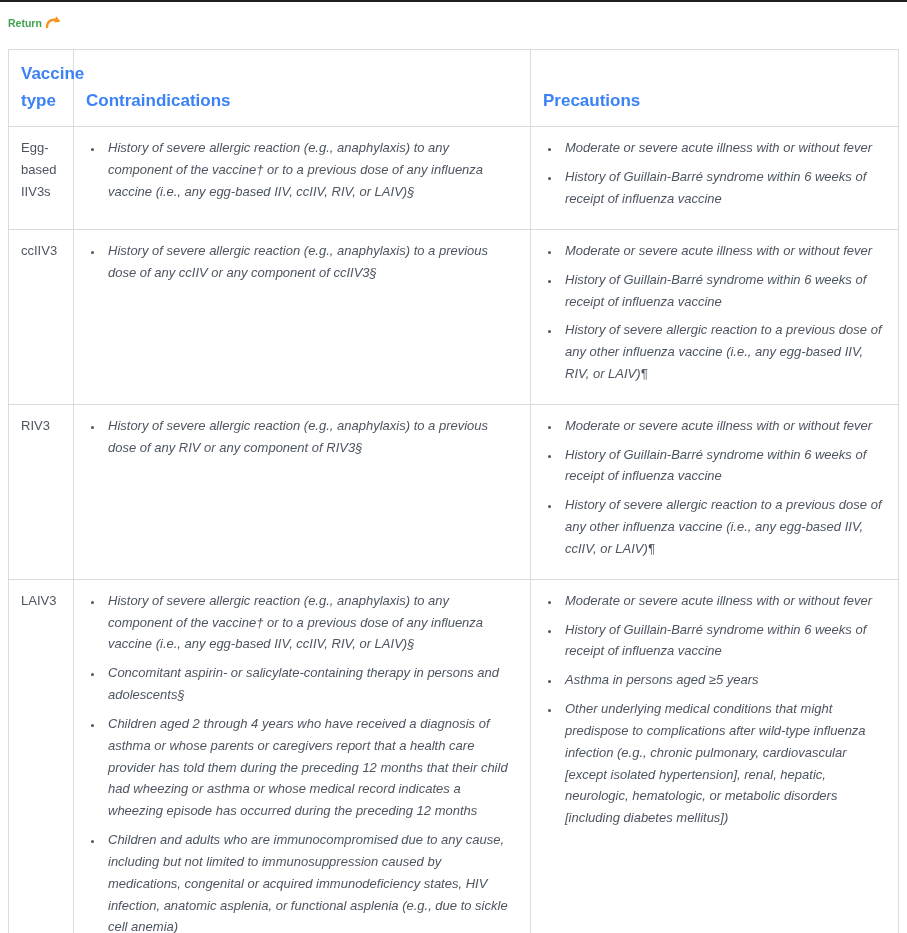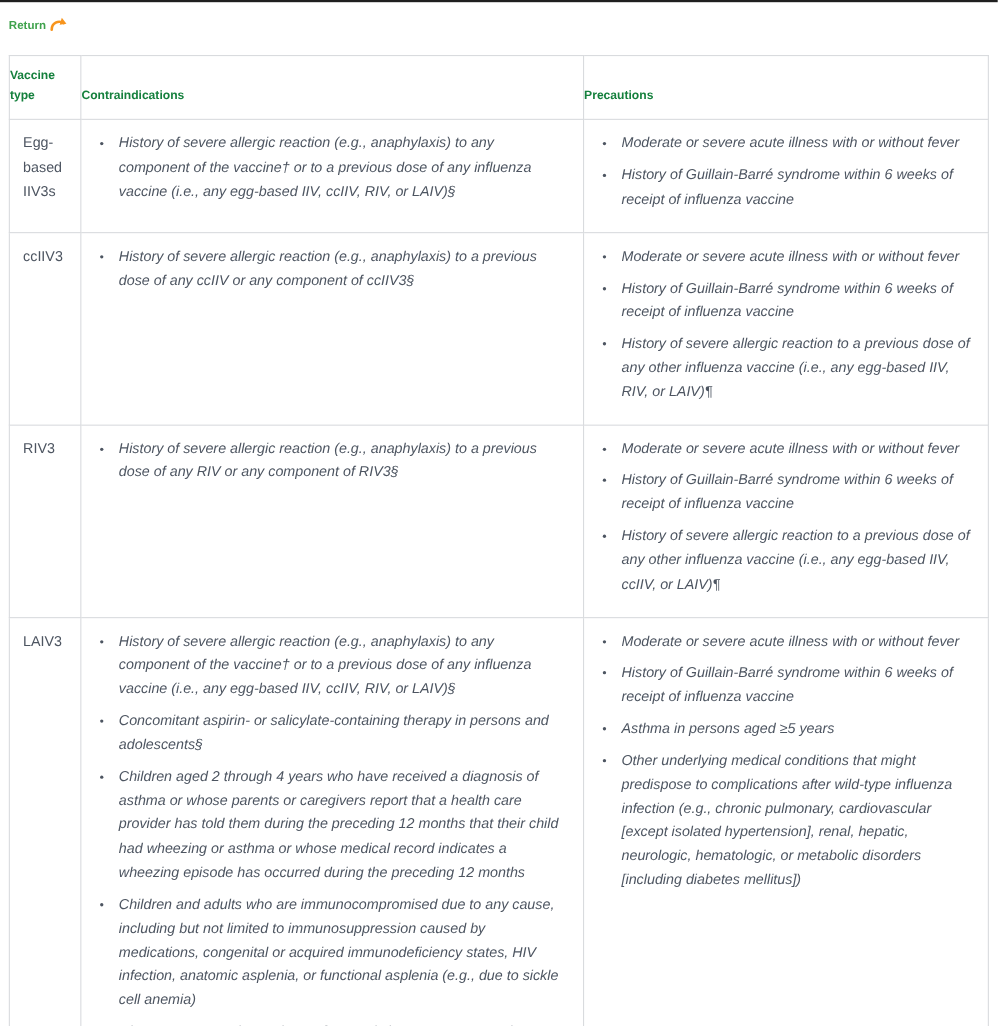--- a/index.html
+++ b/index.html
@@ -54,24 +54,24 @@
     margin-top: 4px;
   }
   .vax-table col.c-type { width: 65px; }
   .vax-table col.c-contra { width: 457px; }
   .vax-table th, .vax-table td {
     border: 1px solid #d9dbde;
     text-align: left;
   }
   .vax-table th {
     vertical-align: bottom;
-    padding: 10px 12px 12px 0;
-    font-size: 11px;
+    padding: 10px 12px 12px 12px;
+    font-size: 17px;
     font-weight: 700;
-    color: #15803d;
+    color: #3b82f6;
     line-height: 1.6;
     height: 50px;
   }
   .vax-table td {
     vertical-align: top;
     padding: 10px 14px 12px 12px;
     font-size: 13px;
     color: #4d5561;
     line-height: 1.68;
     border-radius: 16px;

